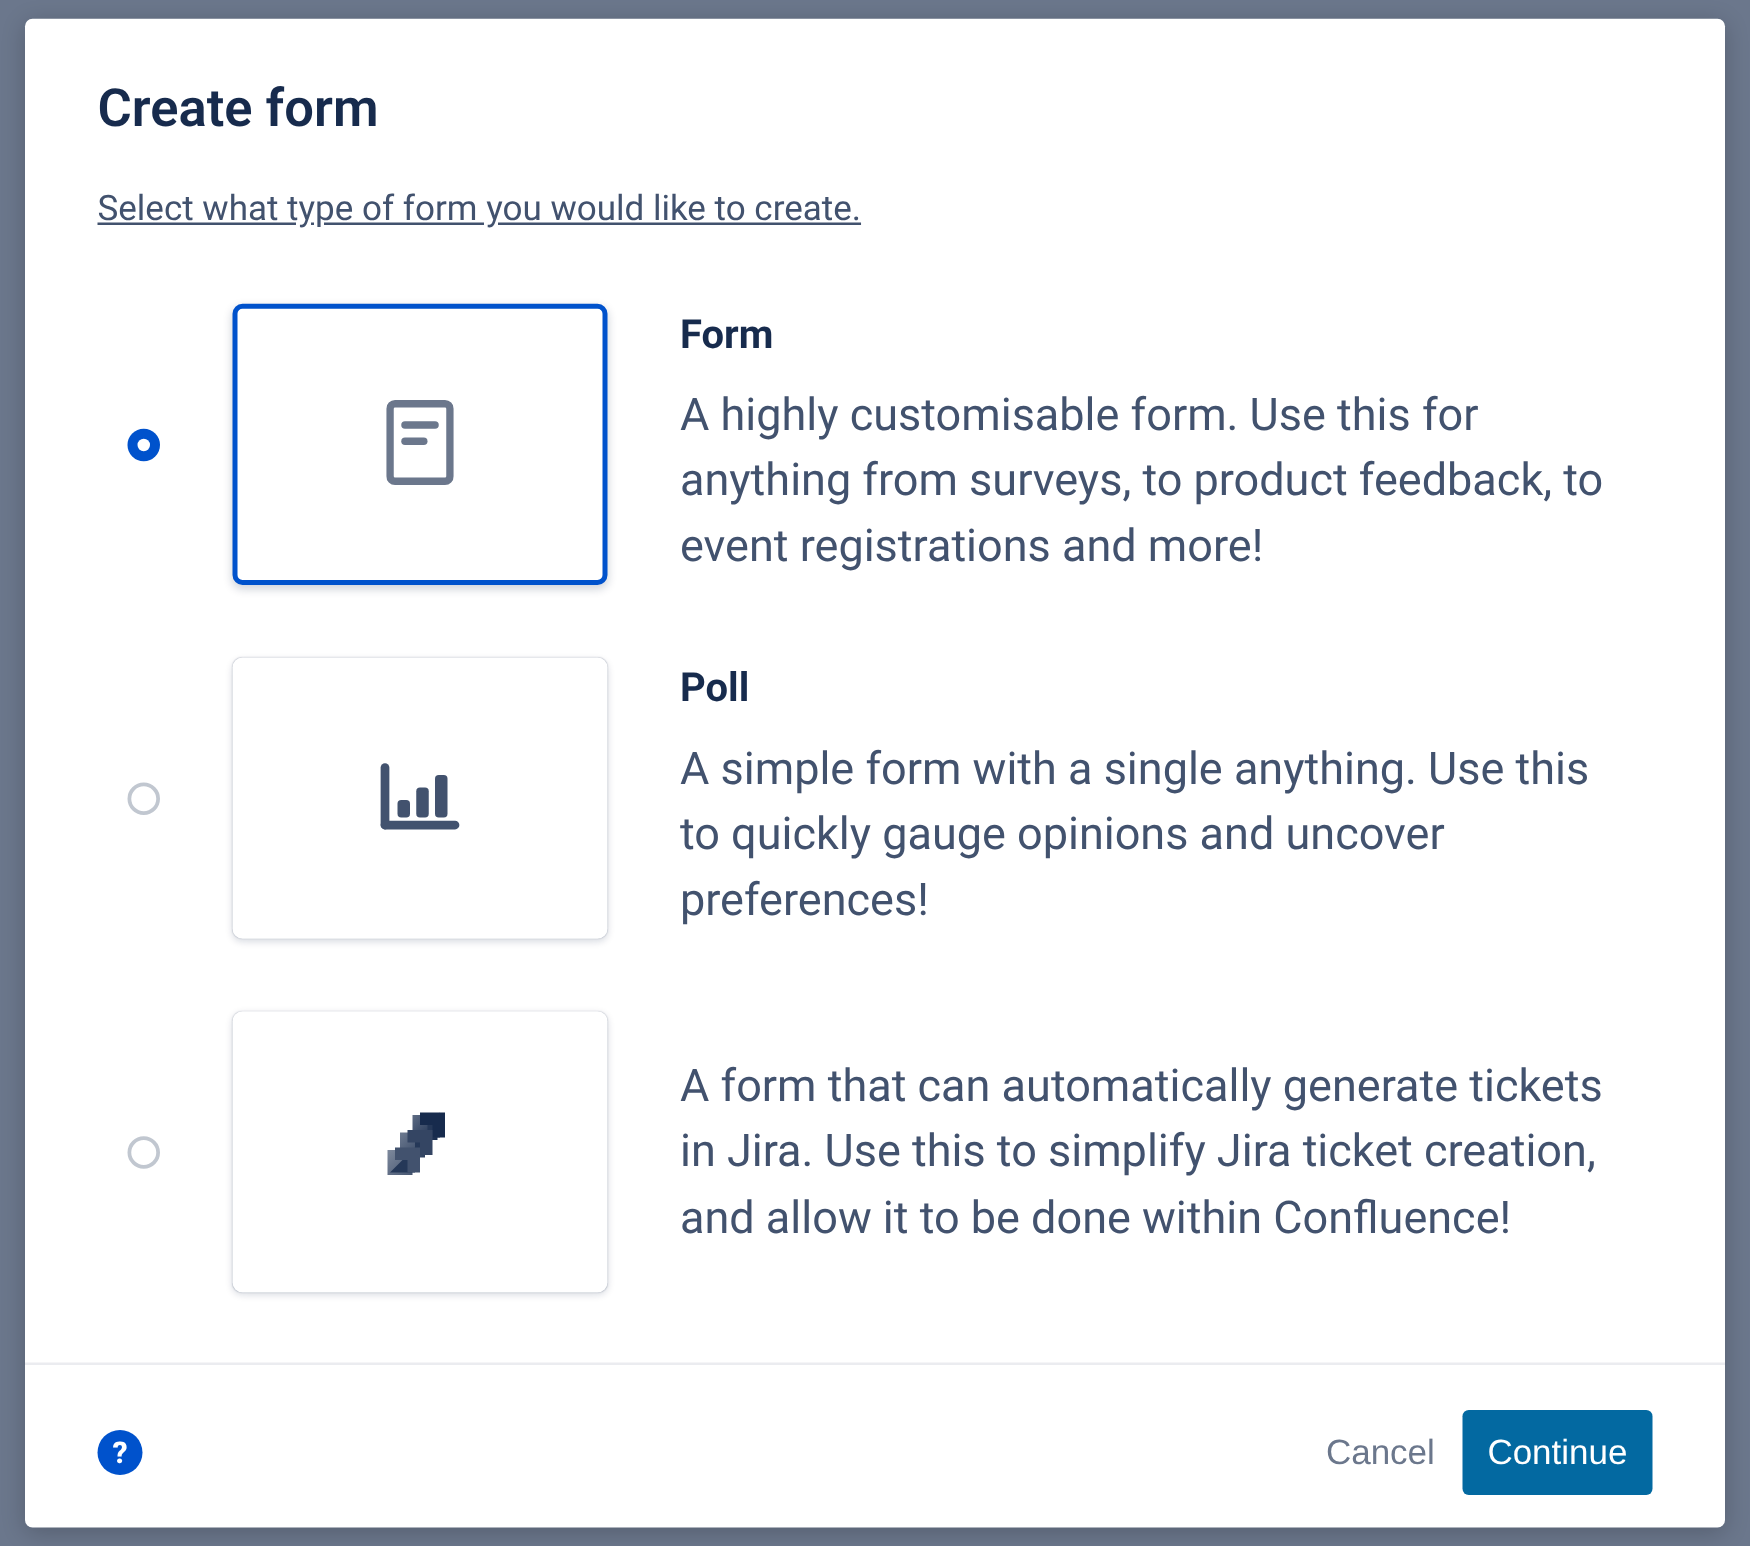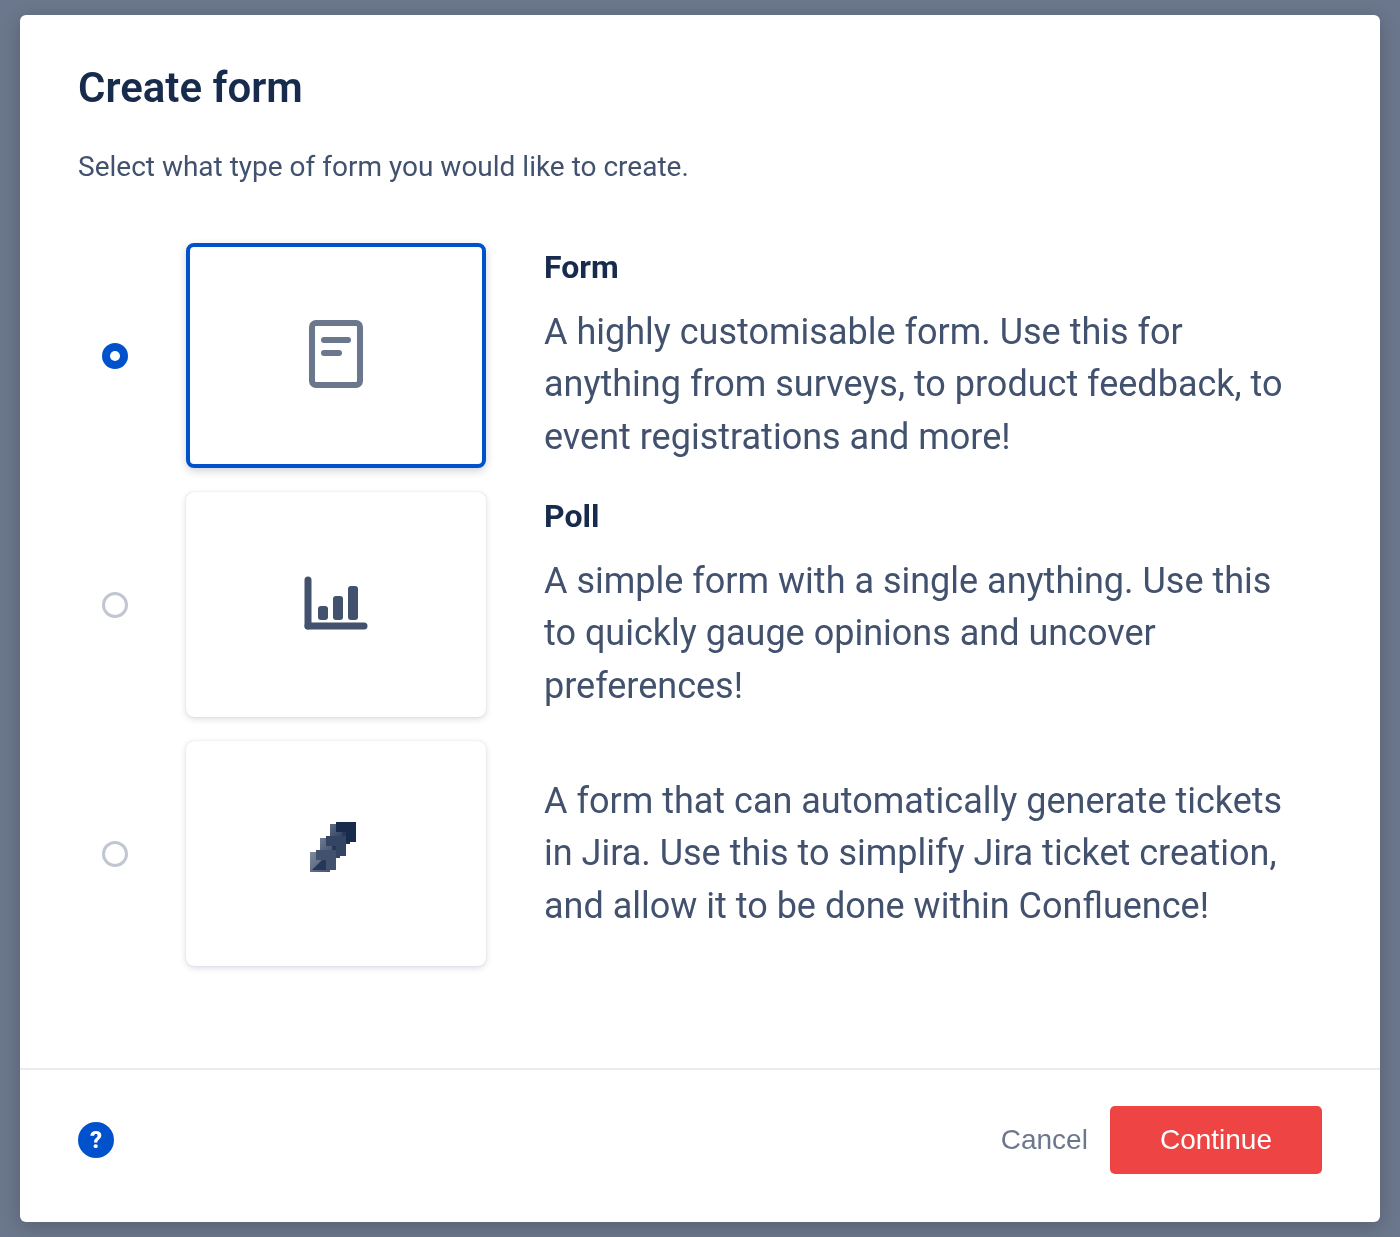--- a/index.html
+++ b/index.html
@@ -29,25 +29,26 @@
   .modal-title {
     font-size: 42px;
     font-weight: 600;
     color: #172b4d;
     margin-bottom: 38px;
   }
   .modal-subtitle {
     font-size: 28px;
     color: #42526e;
     margin-bottom: 60px;
+    text-decoration: underline;
   }
   .options {
     display: flex;
     flex-direction: column;
-    gap: 24px;
+    gap: 58px;
     padding-left: 24px;
   }
   .option-row {
     display: flex;
     align-items: center;
     gap: 58px;
   }
   .radio {
     width: 26px;
     height: 26px;
@@ -138,27 +139,27 @@
   }
   .btn-cancel {
     background: transparent;
     border: none;
     color: #6b778c;
     font-size: 28px;
     font-weight: 500;
     cursor: pointer;
   }
   .btn-continue {
-    background: #ef4444;
+    background: #0369a1;
     color: #fff;
     border: none;
     border-radius: 5px;
     font-size: 28px;
     font-weight: 500;
-    padding: 18px 50px;
+    padding: 18px 20px;
     cursor: pointer;
   }
 </style>
 </head>
 <body>
 
 <div class="modal">
   <div class="modal-body">
     <h1 class="modal-title">Create form</h1>
     <p class="modal-subtitle">Select what type of form you would like to create.</p>

